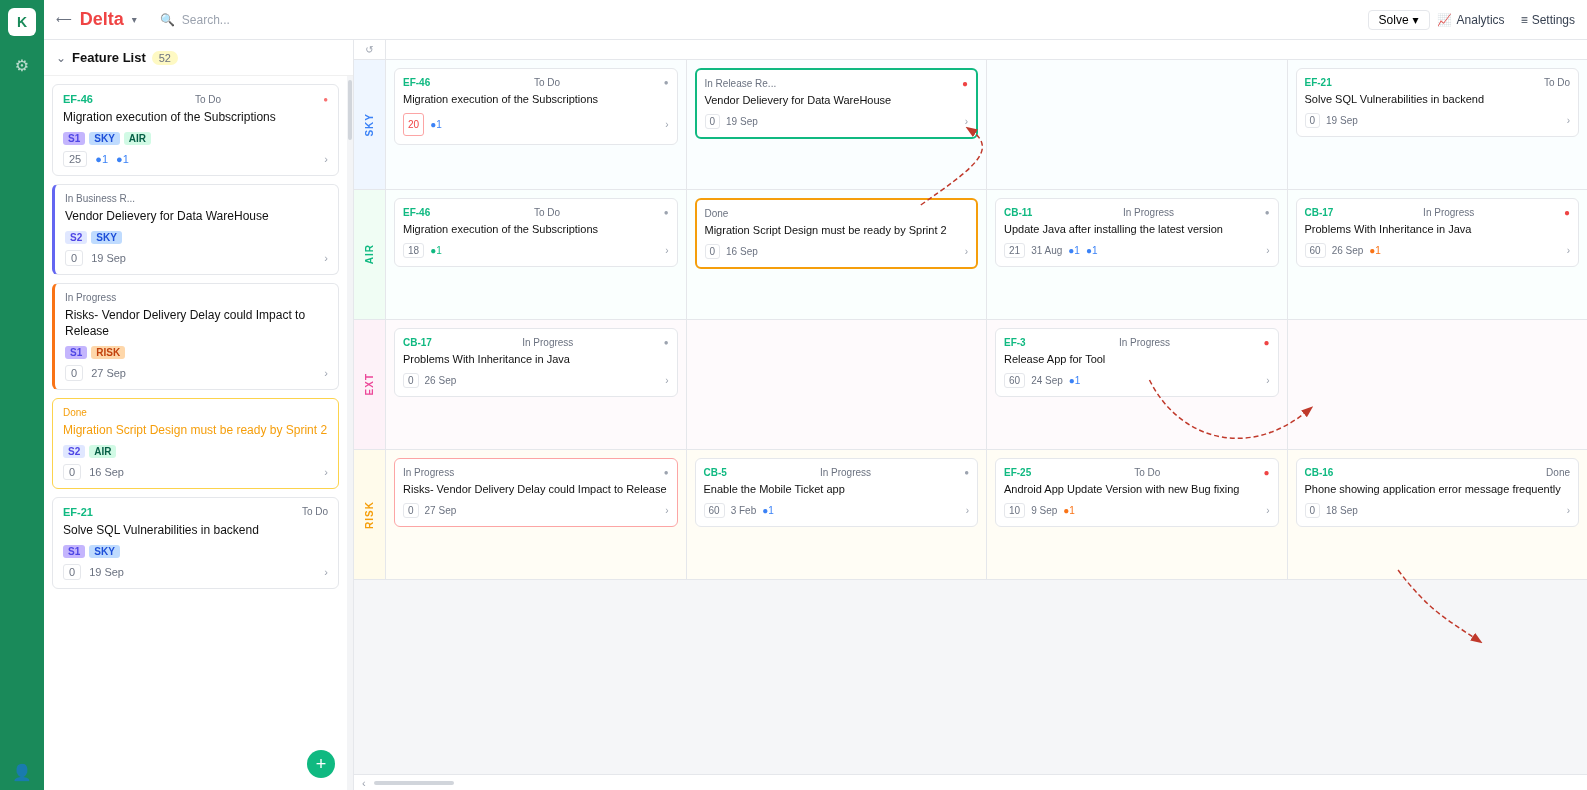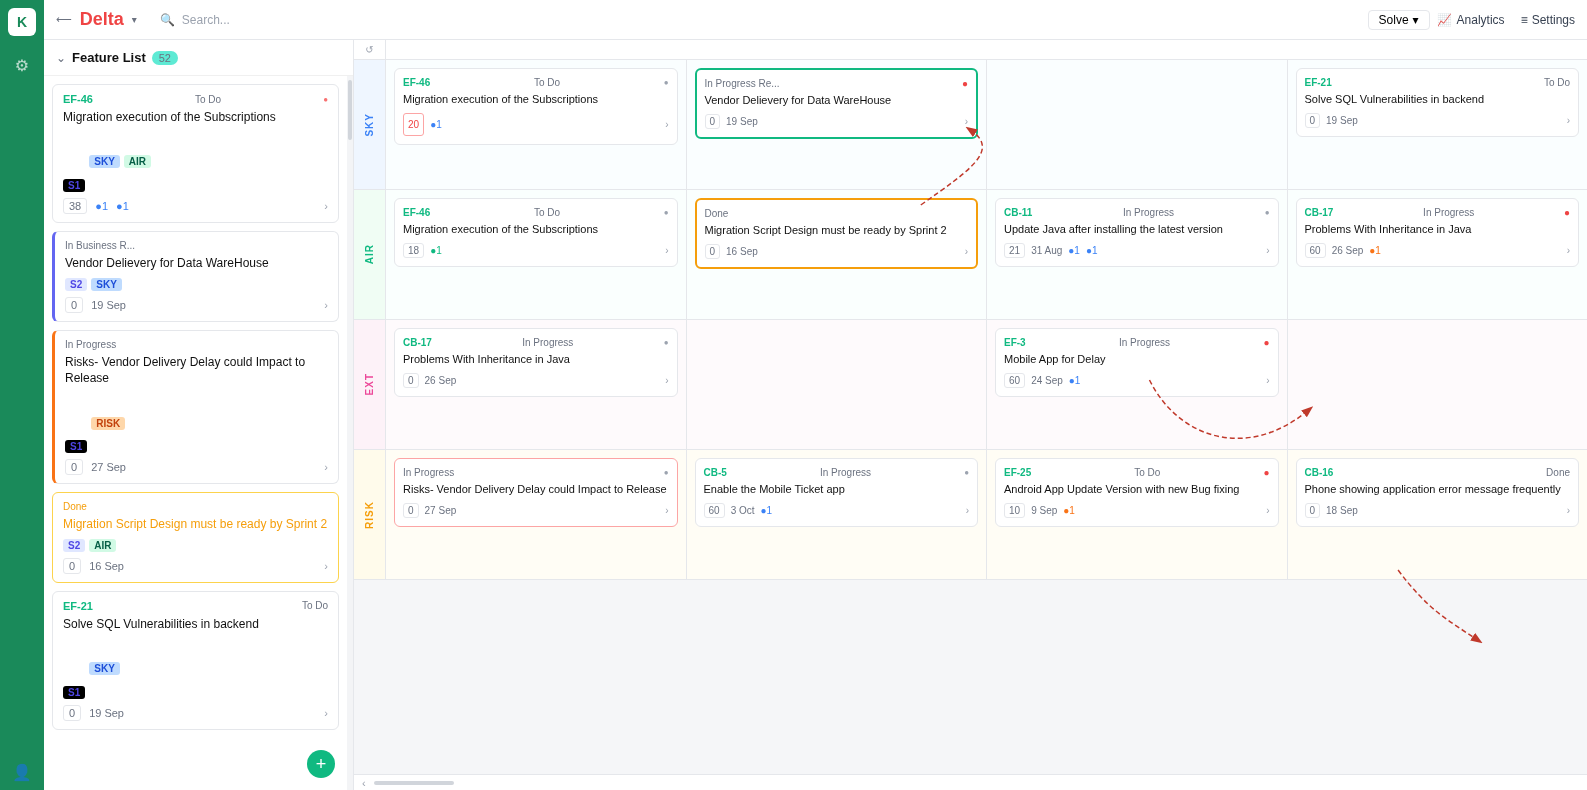--- a/index.html
+++ b/index.html
@@ -25,33 +25,33 @@
     .analytics-btn { display: flex; align-items: center; gap: 4px; font-size: 12px; color: #374151; cursor: pointer; }
     .settings-btn { display: flex; align-items: center; gap: 4px; font-size: 12px; color: #374151; cursor: pointer; }
 
     
     .content { flex: 1; display: flex; overflow: hidden; }
 
     
     .feature-sidebar { width: 310px; background: white; border-right: 1px solid #e5e7eb; display: flex; flex-direction: column; overflow: hidden; flex-shrink: 0; }
     .feature-header { padding: 10px 12px; display: flex; align-items: center; gap: 6px; border-bottom: 1px solid #f0f0f0; }
     .feature-header-title { font-weight: 600; font-size: 13px; color: #111; }
-    .feature-count { background: #5eead4; border-radius: 10px; padding: 1px 7px; font-size: 11px; color: #6b7280; }
+    .feature-count { background: #fef9c3; border-radius: 10px; padding: 1px 7px; font-size: 11px; color: #6b7280; }
     .feature-list { flex: 1; overflow-y: auto; padding: 8px; display: flex; flex-direction: column; gap: 8px; position: relative; }
 
     
     .feature-card { background: white; border: 1px solid #e5e7eb; border-radius: 6px; padding: 8px 10px; cursor: pointer; }
     .feature-card.in-business { border-left: 3px solid #6366f1; }
     .card-top { display: flex; justify-content: space-between; align-items: center; margin-bottom: 4px; }
     .card-id { color: #10b981; font-weight: 600; font-size: 11px; }
     .card-status { font-size: 10px; color: #6b7280; }
     .card-title { font-size: 12px; font-weight: 500; color: #111; line-height: 1.4; margin-bottom: 6px; }
     .card-tags { display: flex; align-items: center; gap: 4px; margin-bottom: 6px; }
     .tag { border-radius: 3px; padding: 1px 5px; font-size: 10px; font-weight: 600; }
-    .tag-s1 { background: #000000; color: #4f46e5; margin-top: 47px; }
+    .tag-s1 { background: #c4b5fd; color: #4f46e5; }
     .tag-s2 { background: #e0e7ff; color: #4f46e5; }
     .tag-sky { background: #bfdbfe; color: #1d4ed8; }
     .tag-air { background: #d1fae5; color: #065f46; }
     .card-bottom { display: flex; align-items: center; gap: 8px; color: #6b7280; font-size: 11px; }
     .card-num { border: 1px solid #e5e7eb; border-radius: 3px; padding: 1px 5px; font-size: 11px; color: #6b7280; }
     .dot-blue { color: #3b82f6; }
     .add-btn { position: absolute; bottom: 12px; right: 12px; width: 28px; height: 28px; background: #10b981; border-radius: 50%; color: white; font-size: 18px; display: flex; align-items: center; justify-content: center; cursor: pointer; }
 
     
     .scroll-bar-container { width: 6px; background: #f3f4f6; display: flex; flex-direction: column; align-items: center; padding: 4px 0; }
@@ -159,21 +159,21 @@
               <span class="card-status">To Do</span>
               <span style="color:#f87171;font-size:8px;">●</span>
             </div>
             <div class="card-title">Migration execution of the Subscriptions</div>
             <div class="card-tags">
               <span class="tag tag-s1">S1</span>
               <span class="tag tag-sky">SKY</span>
               <span class="tag tag-air">AIR</span>
             </div>
             <div class="card-bottom">
-              <span class="card-num">38</span>
+              <span class="card-num">25</span>
               <span class="dot-blue">●1</span>
               <span class="dot-blue">●1</span>
               <span style="margin-left:auto;color:#9ca3af;">›</span>
             </div>
           </div>
 
           <div class="feature-card in-business" style="border:1px solid #e5e7eb;border-left:3px solid #6366f1;">
             <div class="card-top">
               <span class="card-status">In Business R...</span>
             </div>
@@ -275,21 +275,21 @@
                     <span class="b-num-red">20</span>
                     <span class="b-dot-blue">●1</span>
                     <span style="margin-left:auto;color:#9ca3af;">›</span>
                   </div>
                 </div>
               </div>
 
               <div class="board-cell">
                 <div class="b-card border-green">
                   <div class="b-card-top">
-                    <span class="b-card-status">In Progress Re...</span>
+                    <span class="b-card-status">In Release Re...</span>
                     <span class="b-dot-red">●</span>
                   </div>
                   <div class="b-card-title">Vendor Delievery for Data WareHouse</div>
                   <div class="b-card-bottom">
                     <span class="b-num">0</span>
                     <span>19 Sep</span>
                     <span style="margin-left:auto;color:#9ca3af;">›</span>
                   </div>
                 </div>
               </div>
@@ -406,21 +406,21 @@
 
               <div class="board-cell"></div>
 
               <div class="board-cell">
                 <div class="b-card">
                   <div class="b-card-top">
                     <span class="b-card-id">EF-3</span>
                     <span class="b-card-status">In Progress</span>
                     <span class="b-dot-red">●</span>
                   </div>
-                  <div class="b-card-title">Mobile App for Delay</div>
+                  <div class="b-card-title">Release App for Tool</div>
                   <div class="b-card-bottom">
                     <span class="b-num">60</span>
                     <span>24 Sep</span>
                     <span class="b-dot-blue">●1</span>
                     <span style="margin-left:auto;color:#9ca3af;">›</span>
                   </div>
                 </div>
               </div>
 
               <div class="board-cell"></div>
@@ -449,21 +449,21 @@
               <div class="board-cell">
                 <div class="b-card">
                   <div class="b-card-top">
                     <span class="b-card-id">CB-5</span>
                     <span class="b-card-status">In Progress</span>
                     <span style="color:#9ca3af;font-size:8px;">●</span>
                   </div>
                   <div class="b-card-title">Enable the Mobile Ticket app</div>
                   <div class="b-card-bottom">
                     <span class="b-num">60</span>
-                    <span>3 Oct</span>
+                    <span>3 Feb</span>
                     <span class="b-dot-blue">●1</span>
                     <span style="margin-left:auto;color:#9ca3af;">›</span>
                   </div>
                 </div>
               </div>
 
               <div class="board-cell">
                 <div class="b-card">
                   <div class="b-card-top">
                     <span class="b-card-id">EF-25</span>

